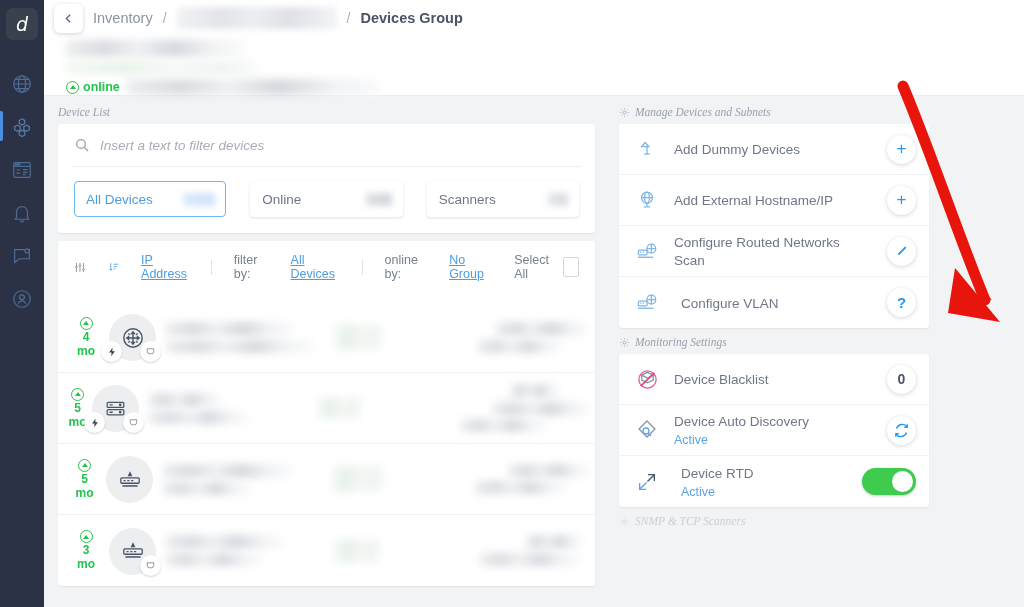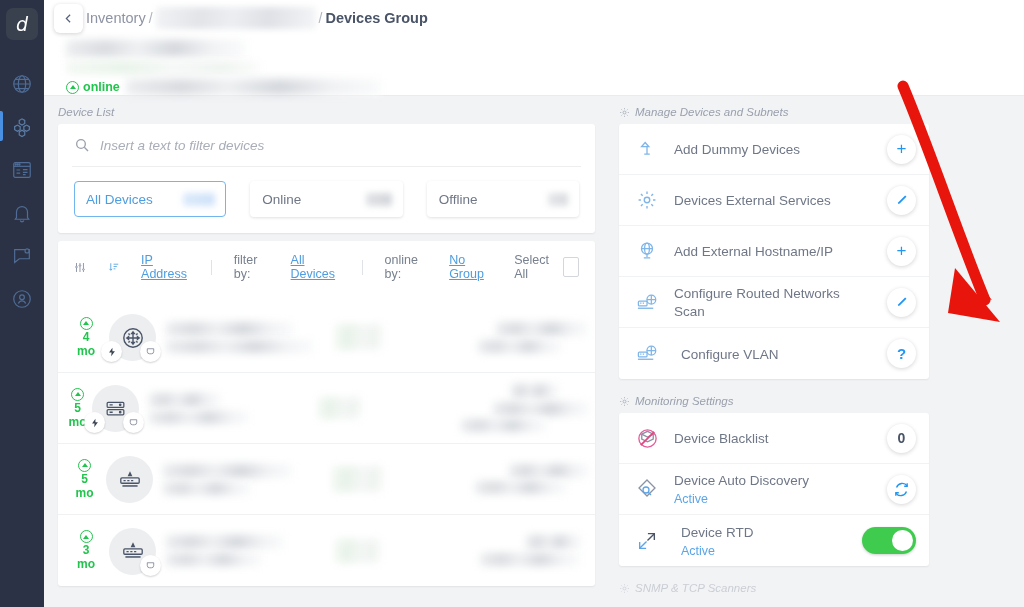--- a/index.html
+++ b/index.html
@@ -34,21 +34,21 @@
 
   
   .main { flex: 1; height: 607px; position: relative; background: #f2f3f5; }
 
   
   .header {
     background: #ffffff; height: 96px; position: relative;
     border-bottom: 1px solid #e9ebee;
   }
   .crumbs {
-    display: flex; align-items: center; height: 36px; padding-left: 10px; gap: 3px;
+    display: flex; align-items: center; height: 36px; padding-left: 10px; gap: 10px;
   }
   .backbtn {
     width: 29px; height: 29px; border-radius: 6px; background: #fff;
     box-shadow: 0 1px 4px rgba(0,0,0,.18); display: flex;
     align-items: center; justify-content: center; color: #55607a;
   }
   .crumb { font-size: 14.5px; color: #8d93a3; }
   .crumb.cur { color: #4a5468; font-weight: bold; }
   .sep { font-size: 14px; color: #a9aebb; }
   .blurchip {
@@ -77,21 +77,21 @@
     border-right: 3px solid transparent; border-bottom: 4.5px solid #21c44d;
   }
 
   
   .body { display: flex; padding: 0; height: 511px; }
   .left-col { width: 563px; padding: 10px 12px 0 14px; }
   .right-col { width: 332px; padding: 10px 10px 0 12px; }
 
   .section-cap {
     font-size: 11.5px; color: #9aa0ad; font-style: italic; margin-bottom: 6px;
-    display: flex; align-items: center; gap: 5px;
+    display: flex; align-items: center; gap: 5px; font-family: Liberation Serif, serif;
   }
   .card {
     background: #fff; border-radius: 3px; box-shadow: 0 1px 2px rgba(0,0,0,.07);
   }
 
   
   .searchrow { display: flex; align-items: center; gap: 10px; padding: 13px 16px 13px 16px; }
   .searchrow .ph { font-size: 13.5px; color: #a8adb8; font-style: italic; }
   .divider { height: 1px; background: #eceef0; margin: 0 14px; }
 
@@ -140,21 +140,21 @@
     background: #fff; box-shadow: 0 1px 2px rgba(0,0,0,.18);
     display: flex; align-items: center; justify-content: center;
   }
   .badge-sm.bolt { left: -3px; bottom: 3px; }
   .badge-sm.plug { right: -1px; bottom: 3px; }
   .col-name { flex: 0 0 175px; padding-left: 6px; }
   .col-mid { flex: 0 0 135px; }
   .col-right { flex: 1; }
 
   
-  .panel-card { background:#fff; border-radius: 3px; box-shadow: 0 1px 2px rgba(0,0,0,.07); margin-bottom: 16px; }
+  .panel-card { background:#fff; border-radius: 3px; box-shadow: 0 1px 2px rgba(0,0,0,.07); margin-bottom: 8px; }
   .prow {
     display: flex; align-items: center; height: 51px; padding: 0 13px 0 14px;
     border-bottom: 1px solid #f1f2f4; gap: 13px;
   }
   .prow:last-child { border-bottom: none; gap: 20px; }
   .prow .pico { width: 28px; display: flex; align-items: center; justify-content: center; }
   .prow .ptxt { flex: 1; }
   .prow .ptitle { font-size: 13.5px; color: #6f7787; }
   .prow .psub { font-size: 12.5px; color: #5ba5e8; margin-top: 1px; }
   .act {
@@ -297,21 +297,21 @@
           <div class="tabs">
             <div class="tab sel">
               <span class="lbl">All Devices</span>
               <span class="cnt b"></span>
             </div>
             <div class="tab">
               <span class="lbl">Online</span>
               <span class="cnt g"></span>
             </div>
             <div class="tab">
-              <span class="lbl">Offline</span>
+              <span class="lbl">Scanners</span>
               <span class="cnt g2"></span>
             </div>
           </div>
         </div>
 
         <div class="card" style="margin-top:8px;">
           <div class="filterbar">
             <svg width="15" height="15" viewBox="0 0 24 24" fill="none" stroke="#7e869a" stroke-width="1.7">
               <path d="M5 3v6M5 13v8M12 3v3M12 10v11M19 3v11M19 18v3"></path>
               <circle cx="5" cy="11" r="1.7"></circle>
@@ -508,36 +508,20 @@
                 <path d="M6 9.5l4-4.5 4 4.5z"></path>
                   <path d="M12 9.5v8M9 17.5h6"></path>
               </svg>
             </span>
             <span class="ptxt">
               <span class="ptitle">Add Dummy Devices</span>
             </span>
             <span class="act">+</span>
           </div>
 
-          <div class="prow">
-            <span class="pico">
-              <svg width="22" height="22" viewBox="0 0 24 24" fill="none" stroke="#7fb5e8" stroke-width="1.5">
-                <circle cx="12" cy="12" r="3"></circle>
-                <path d="M12 2.8v2.6M12 18.6v2.6M21.2 12h-2.6M5.4 12H2.8M18.6 5.4l-1.9 1.9M7.3 16.7l-1.9 1.9M18.6 18.6l-1.9-1.9M7.3 7.3L5.4 5.4"></path>
-              </svg>
-            </span>
-            <span class="ptxt">
-              <span class="ptitle">Devices External Services</span>
-            </span>
-            <span class="act">
-              <svg width="14" height="14" viewBox="0 0 24 24" fill="#2196f3">
-                  <path d="M5 19l3-.8L19.6 6.6 17.4 4.4 5.8 16z"></path>
-                </svg>
-            </span>
-          </div>
 
           <div class="prow">
             <span class="pico">
               <svg width="22" height="22" viewBox="0 0 24 24" fill="none" stroke="#7fb5e8" stroke-width="1.4">
                 <circle cx="12" cy="9.5" r="6"></circle>
                   <ellipse cx="12" cy="9.5" rx="2.6" ry="6"></ellipse>
                 <path d="M6 9.5h12M12 15.5v3M8.5 19.5h7"></path>
               </svg>
             </span>
             <span class="ptxt">

